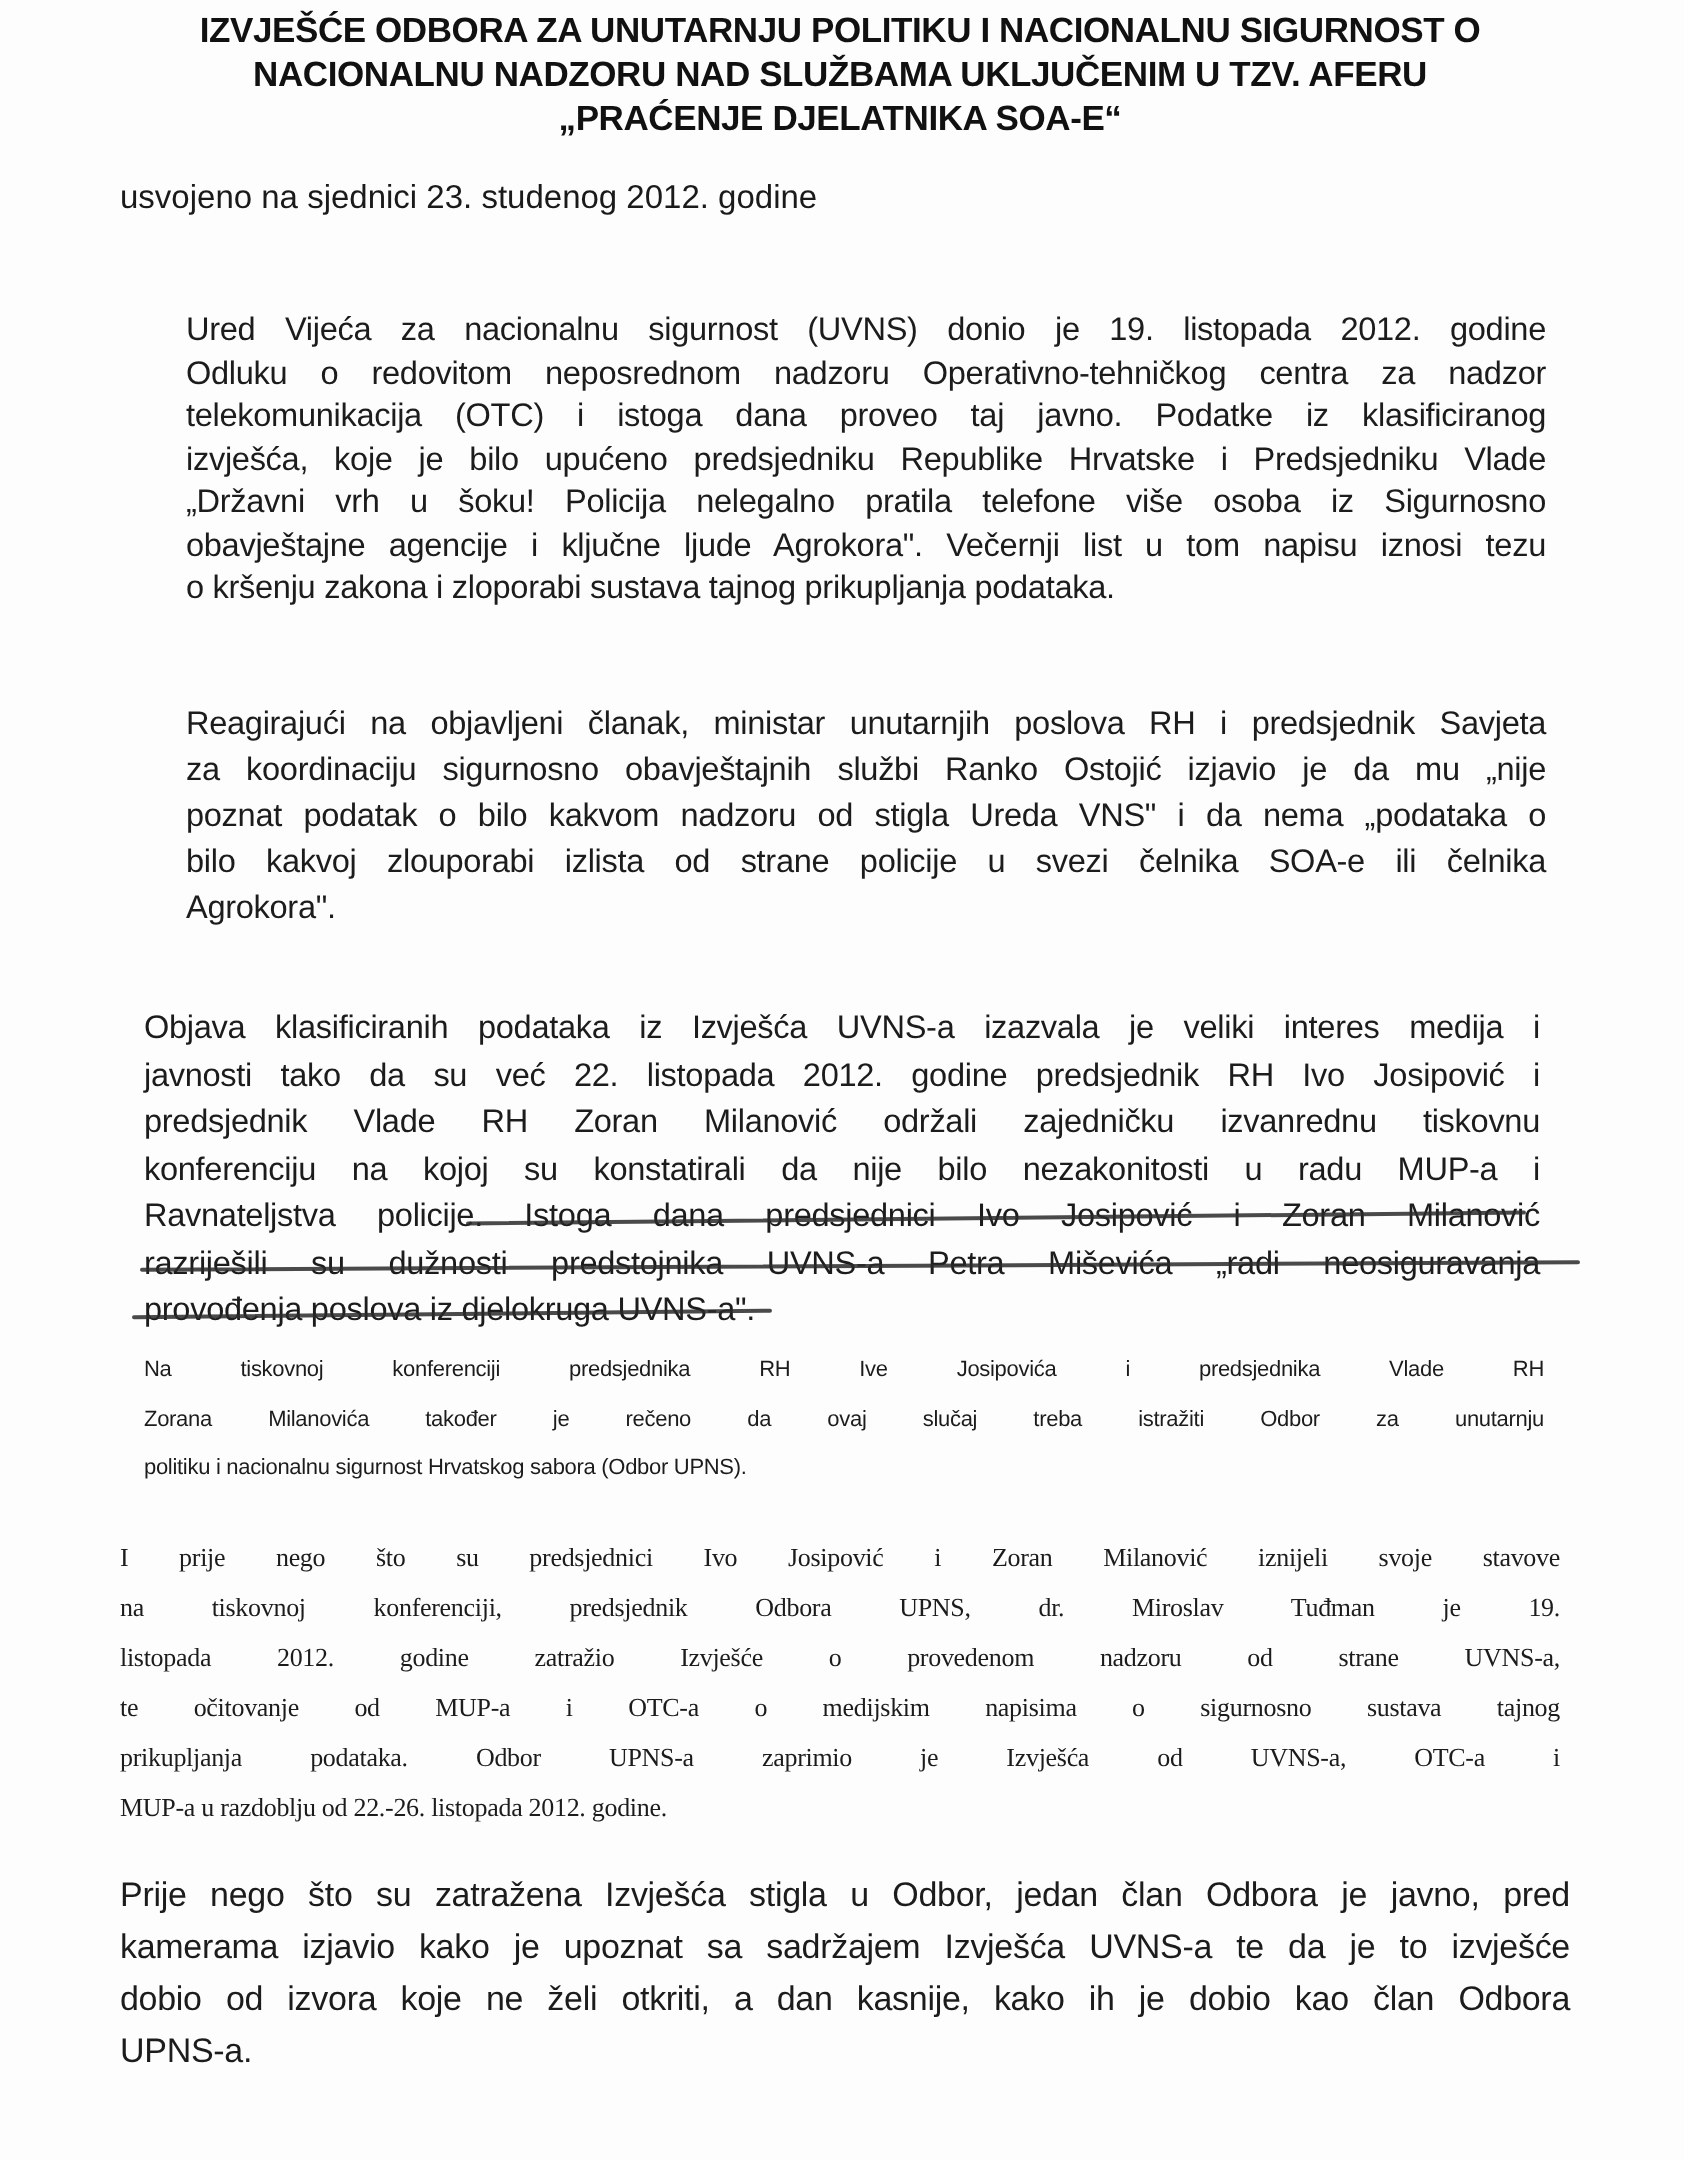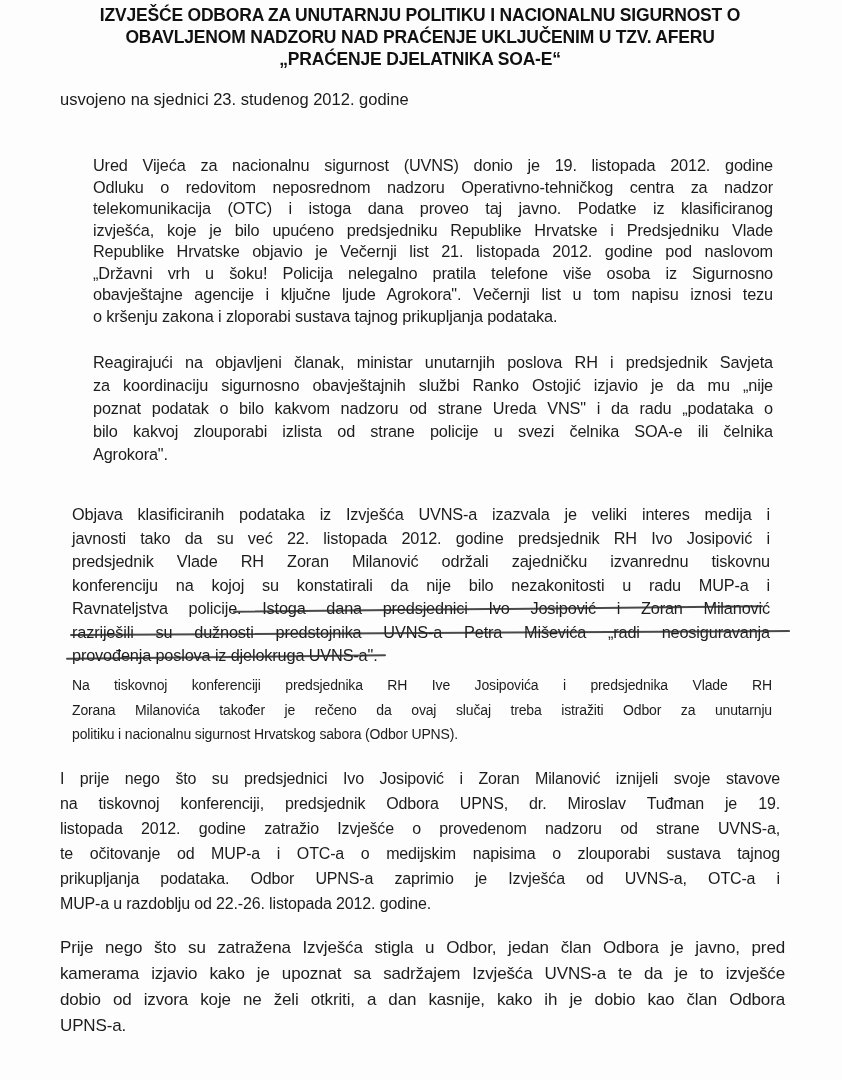--- a/index.html
+++ b/index.html
@@ -55,63 +55,62 @@
       white-space: nowrap;
       text-align: justify;
       text-align-last: justify;
     }
     .para .line.last {
       text-align-last: left;
     }
     .p1 { left: 93px; top: 155px; width: 680px; line-height: 21.5px; }
     .p2 { left: 93px; top: 351px; width: 680px; line-height: 23px; }
     .p3 { left: 72px; top: 503px; width: 698px; line-height: 23.5px; }
-    .p4 { left: 72px; top: 673px; width: 700px; line-height: 24.5px; font-size: 14px; }
-    .p5 { left: 60px; top: 766px; width: 720px; line-height: 25px; font-size: 16px; }
+    .p4 { left: 72px; top: 673px; width: 700px; line-height: 24.5px; font-size: 11px; }
+    .p5 { left: 60px; top: 766px; width: 720px; line-height: 25px; font-size: 13px; font-family: Liberation Serif, serif; }
     .p6 { left: 60px; top: 935px; width: 725px; line-height: 26px; font-size: 17px; }
 
     .underline-mark {
       position: absolute;
       height: 1.5px;
       background: #2a2a2a;
       border-radius: 1px;
       opacity: 0.85;
     }
     .u1 { left: 233px; top: 608px; width: 530px; transform: rotate(-0.6deg); }
     .u2 { left: 70px; top: 632px; width: 720px; transform: rotate(-0.3deg); }
     .u3 { left: 66px; top: 656px; width: 320px; transform: rotate(-0.6deg); }
   </style>
 </head>
 <body>
 
 <div class="page">
 
   <div class="title-block">
     <div>IZVJEŠĆE ODBORA ZA UNUTARNJU POLITIKU I NACIONALNU SIGURNOST O</div>
-    <div>OBAVLJENOM NADZORU NAD PRAĆENJE UKLJUČENIM U TZV. AFERU</div>
+    <div>NACIONALNU NADZORU NAD SLUŽBAMA UKLJUČENIM U TZV. AFERU</div>
     <div>„PRAĆENJE DJELATNIKA SOA-E“</div>
   </div>
 
   <div class="subtitle">usvojeno na sjednici 23. studenog 2012. godine</div>
 
   <div class="para p1">
     <span class="line">Ured Vijeća za nacionalnu sigurnost (UVNS) donio je 19. listopada 2012. godine</span>
     <span class="line">Odluku o redovitom neposrednom nadzoru Operativno-tehničkog centra za nadzor</span>
     <span class="line">telekomunikacija (OTC) i istoga dana proveo taj javno. Podatke iz klasificiranog</span>
     <span class="line">izvješća, koje je bilo upućeno predsjedniku Republike Hrvatske i Predsjedniku Vlade</span>
-    <span class="line">Republike Hrvatske objavio je Večernji list 21. listopada 2012. godine pod naslovom</span>
     <span class="line">„Državni vrh u šoku! Policija nelegalno pratila telefone više osoba iz Sigurnosno</span>
     <span class="line">obavještajne agencije i ključne ljude Agrokora". Večernji list u tom napisu iznosi tezu</span>
     <span class="line last">o kršenju zakona i zloporabi sustava tajnog prikupljanja podataka.</span>
   </div>
 
   <div class="para p2">
     <span class="line">Reagirajući na objavljeni članak, ministar unutarnjih poslova RH i predsjednik Savjeta</span>
     <span class="line">za koordinaciju sigurnosno obavještajnih službi Ranko Ostojić izjavio je da mu „nije</span>
-    <span class="line">poznat podatak o bilo kakvom nadzoru od strane Ureda VNS" i da radu „podataka o</span>
+    <span class="line">poznat podatak o bilo kakvom nadzoru od stigla Ureda VNS" i da nema „podataka o</span>
     <span class="line">bilo kakvoj  zlouporabi izlista od strane policije u svezi čelnika SOA-e ili čelnika</span>
     <span class="line last">Agrokora".</span>
   </div>
 
   <div class="para p3">
     <span class="line">Objava klasificiranih podataka  iz Izvješća UVNS-a izazvala je veliki interes medija i</span>
     <span class="line">javnosti tako da su već 22. listopada 2012. godine predsjednik RH Ivo Josipović i</span>
     <span class="line">predsjednik Vlade RH Zoran Milanović održali zajedničku izvanrednu tiskovnu</span>
     <span class="line">konferenciju na kojoj su konstatirali da nije bilo nezakonitosti u radu MUP-a i</span>
     <span class="line">Ravnateljstva policije. Istoga dana predsjednici Ivo Josipović i Zoran Milanović</span>
@@ -126,21 +125,21 @@
   <div class="para p4">
     <span class="line">Na tiskovnoj konferenciji predsjednika RH Ive Josipovića i predsjednika Vlade RH</span>
     <span class="line">Zorana Milanovića također je rečeno da ovaj slučaj treba istražiti Odbor za unutarnju</span>
     <span class="line last">politiku i nacionalnu  sigurnost Hrvatskog sabora (Odbor UPNS).</span>
   </div>
 
   <div class="para p5">
     <span class="line">I prije nego što su predsjednici Ivo Josipović i Zoran Milanović iznijeli svoje stavove</span>
     <span class="line">na tiskovnoj konferenciji, predsjednik Odbora UPNS, dr. Miroslav Tuđman je 19.</span>
     <span class="line">listopada 2012. godine zatražio Izvješće o provedenom nadzoru od strane UVNS-a,</span>
-    <span class="line">te očitovanje od MUP-a i OTC-a o medijskim napisima o zlouporabi sustava tajnog</span>
+    <span class="line">te očitovanje od MUP-a i OTC-a o medijskim napisima o sigurnosno sustava tajnog</span>
     <span class="line">prikupljanja podataka. Odbor UPNS-a zaprimio je Izvješća od UVNS-a, OTC-a i</span>
     <span class="line last">MUP-a u razdoblju od 22.-26. listopada 2012. godine.</span>
   </div>
 
   <div class="para p6">
     <span class="line">Prije nego što su zatražena Izvješća stigla u Odbor,  jedan član Odbora je javno, pred</span>
     <span class="line">kamerama izjavio kako je upoznat sa sadržajem Izvješća UVNS-a te da je to izvješće</span>
     <span class="line">dobio od izvora koje ne želi otkriti, a dan kasnije, kako ih je dobio kao član Odbora</span>
     <span class="line last">UPNS-a.</span>
   </div>

